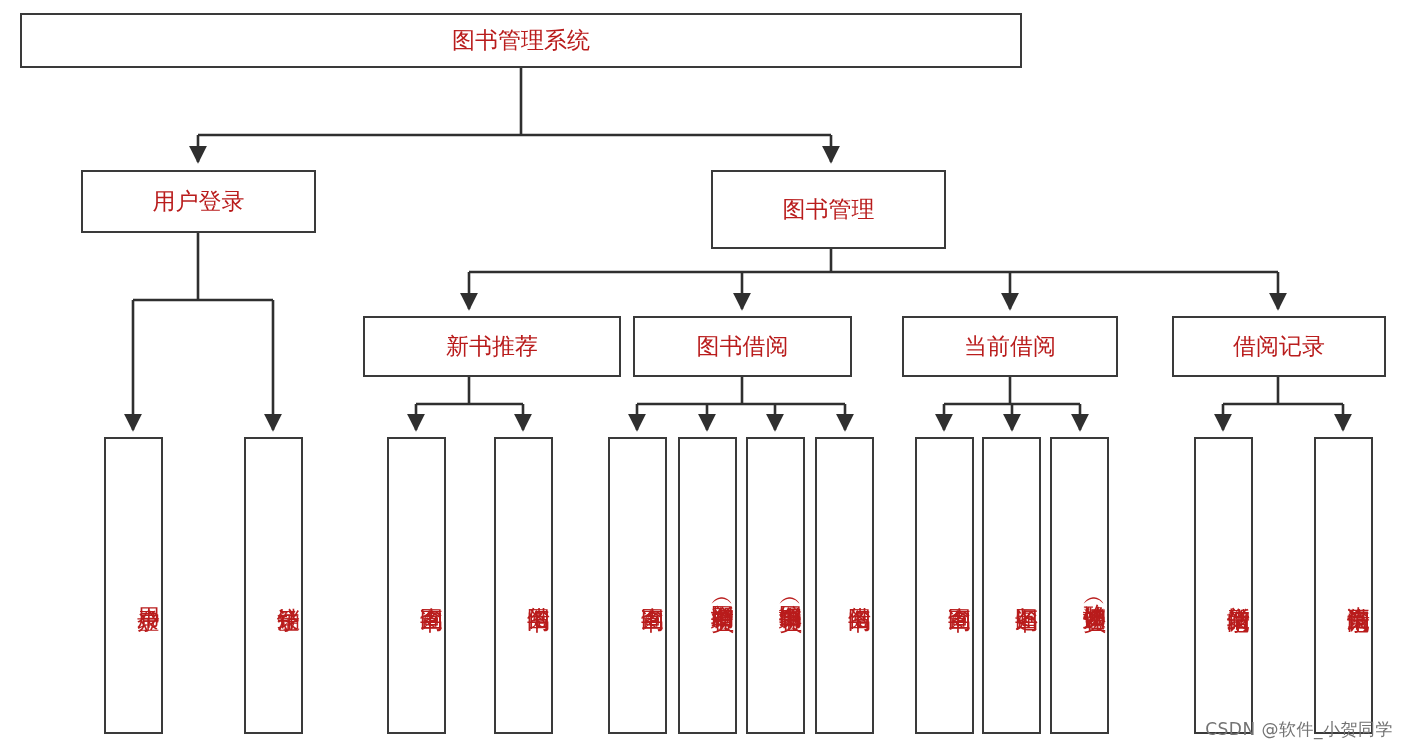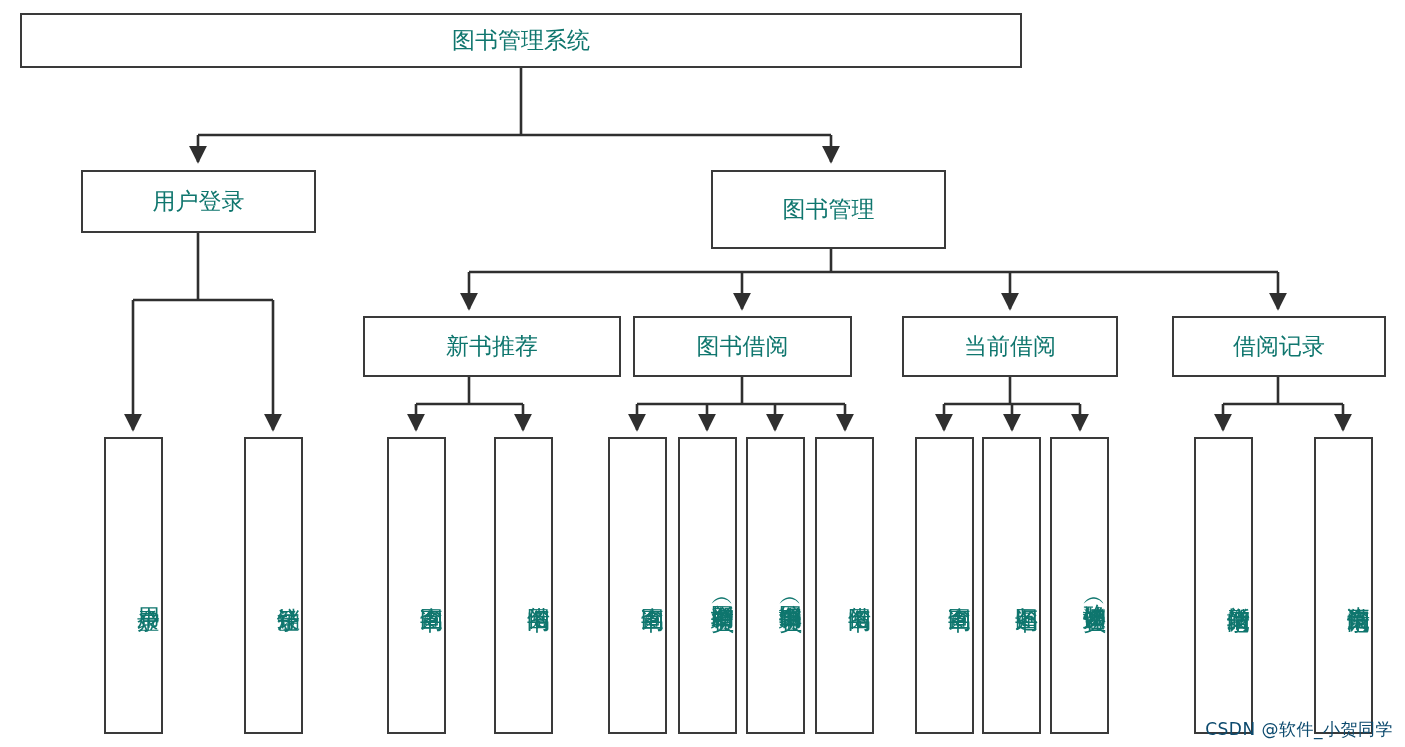--- a/index.html
+++ b/index.html
@@ -29,21 +29,21 @@
   }
   .node {
     position: absolute;
     box-sizing: border-box;
     background: #ffffff;
     border: 2px solid #3a3a3a;
     display: flex;
     align-items: center;
     justify-content: center;
     text-align: center;
-    color: #0f766e;
+    color: #b91c1c;
     z-index: 2;
   }
   .node.root      { font-size: 23px; }
   .node.level2    { font-size: 23px; }
   .node.level3    { font-size: 23px; }
   .node.leaf {
     font-size: 23px;
     writing-mode: vertical-rl;
     text-orientation: upright;
     align-items: flex-start;
@@ -58,21 +58,21 @@
   }
   .node.leaf .label {
     writing-mode: vertical-rl;
     text-orientation: upright;
   }
   #watermark {
     position: absolute;
     right: 12px;
     bottom: 6px;
     font-size: 17px;
-    color: #0c4a6e;
+    color: #737373;
     letter-spacing: 0.5px;
     z-index: 5;
     white-space: nowrap;
     font-family: "DejaVu Sans", "Liberation Sans", sans-serif;
   }
 </style>
 </head>
 <body>
 
 <div id="canvas">

